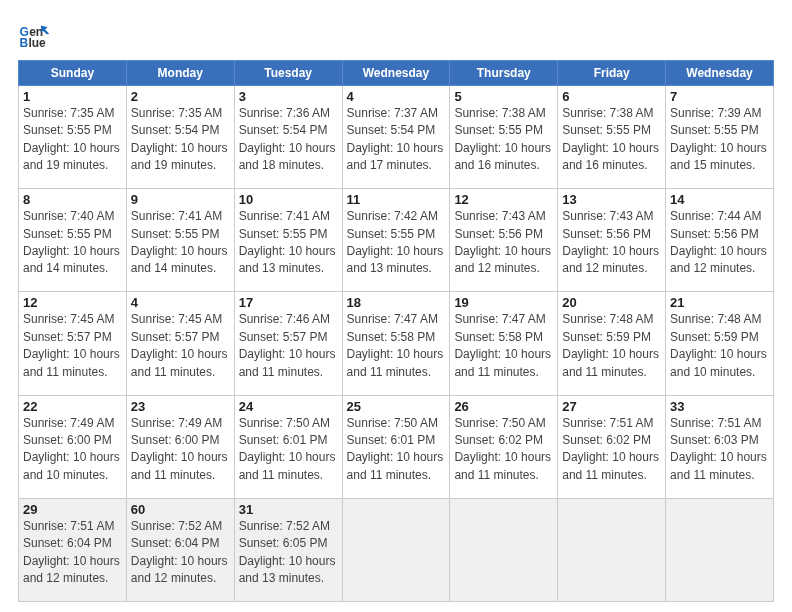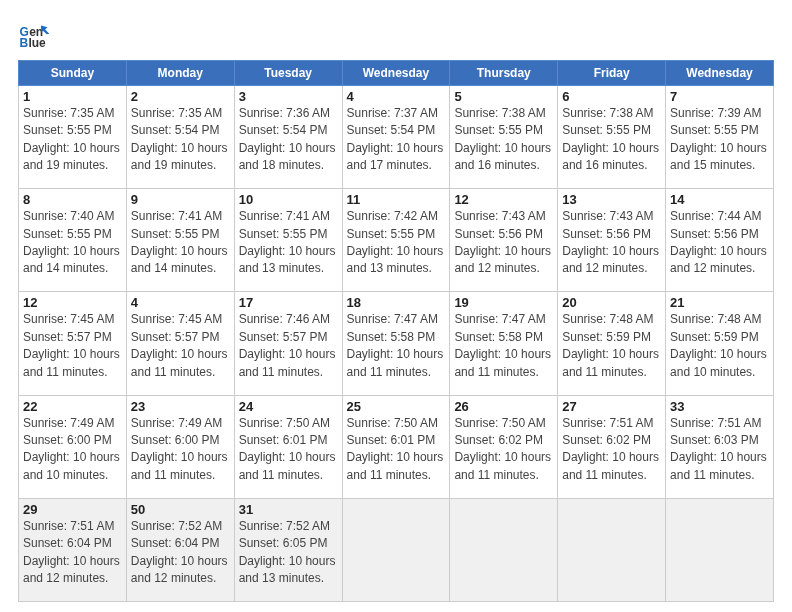--- a/index.html
+++ b/index.html
@@ -242,21 +242,21 @@
             <span class="day-number">33</span>
             <div class="day-info">Sunrise: 7:51 AM<br>Sunset: 6:03 PM<br>Daylight: 10 hours and 11 minutes.</div>
           </td>
         </tr>
         <tr>
           <td>
             <span class="day-number">29</span>
             <div class="day-info">Sunrise: 7:51 AM<br>Sunset: 6:04 PM<br>Daylight: 10 hours and 12 minutes.</div>
           </td>
           <td>
-            <span class="day-number">50</span>
+            <span class="day-number">60</span>
             <div class="day-info">Sunrise: 7:52 AM<br>Sunset: 6:04 PM<br>Daylight: 10 hours and 12 minutes.</div>
           </td>
           <td>
             <span class="day-number">31</span>
             <div class="day-info">Sunrise: 7:52 AM<br>Sunset: 6:05 PM<br>Daylight: 10 hours and 13 minutes.</div>
           </td>
           <td class="empty"></td>
           <td class="empty"></td>
           <td class="empty"></td>
           <td class="empty"></td>

